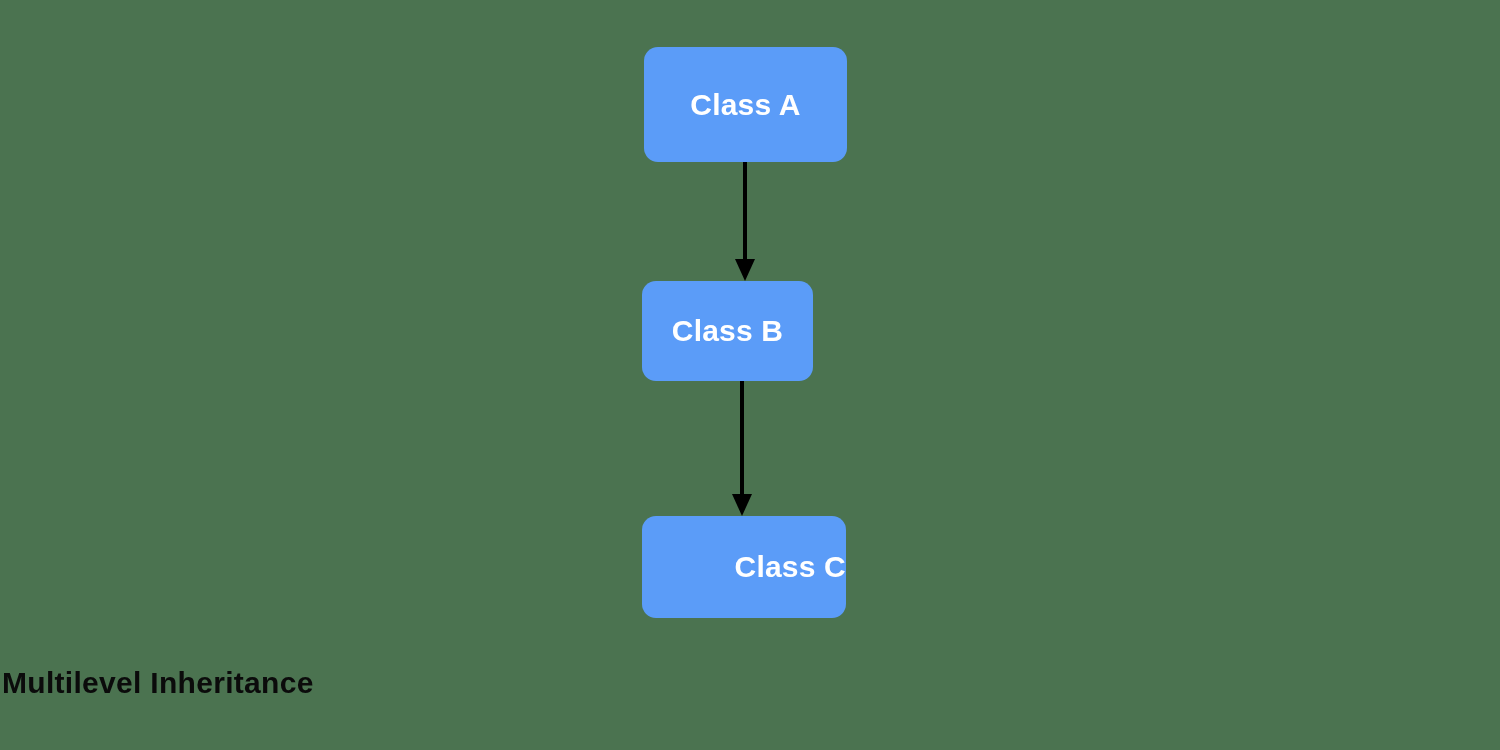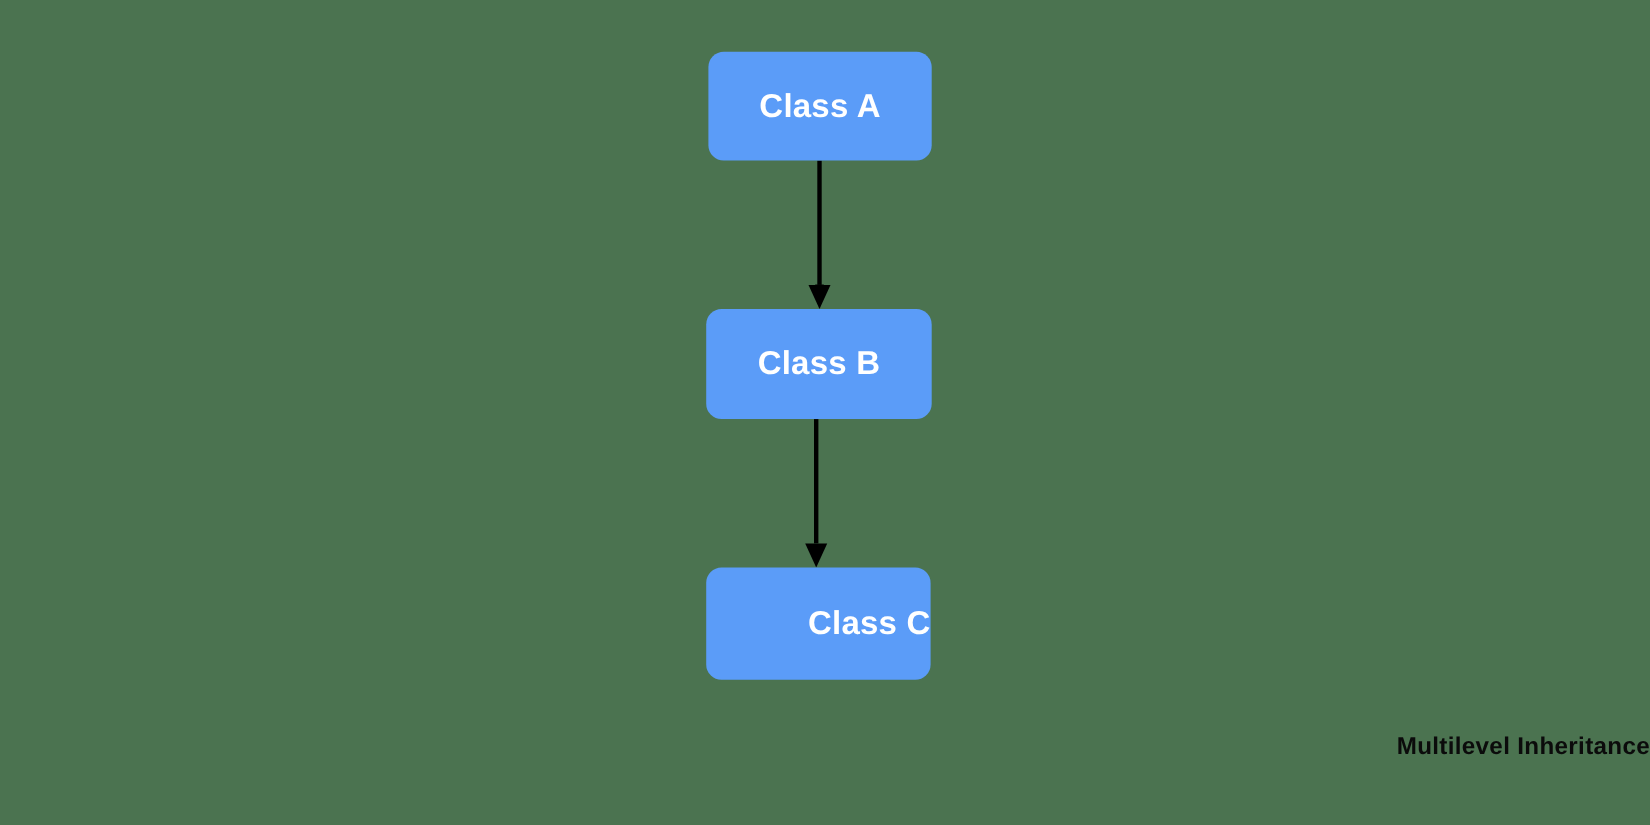--- a/index.html
+++ b/index.html
@@ -35,26 +35,26 @@
     font-weight: bold;
     letter-spacing: 0.2px;
     line-height: 1;
     white-space: nowrap;
     -webkit-font-smoothing: antialiased;
   }
   #node-class-a {
     left: 644px;
     top: 47px;
     width: 203px;
-    height: 99px;
+    height: 115px;
   }
   #node-class-b {
     left: 642px;
     top: 281px;
-    width: 205px;
+    width: 171px;
     height: 100px;
     align-items: center;
   }
   #node-class-c {
     left: 642px;
     top: 516px;
     width: 204px;
     height: 102px;
     justify-content: flex-end;
   }
@@ -64,24 +64,24 @@
     top: 0;
     width: 1500px;
     height: 750px;
     pointer-events: none;
   }
   .caption {
     position: absolute;
     left: 0;
     top: 665px;
     width: 1500px;
-    text-align: right;
+    text-align: left;
     color: #0b0b0b;
     font-family: "Liberation Sans", sans-serif;
-    font-size: 22px;
+    font-size: 30px;
     font-weight: bold;
     letter-spacing: 0.3px;
     line-height: 1.2;
     white-space: nowrap;
   }
   .caption-inner {
     display: inline-block;
     margin-left: 2px;
   }
 </style>

